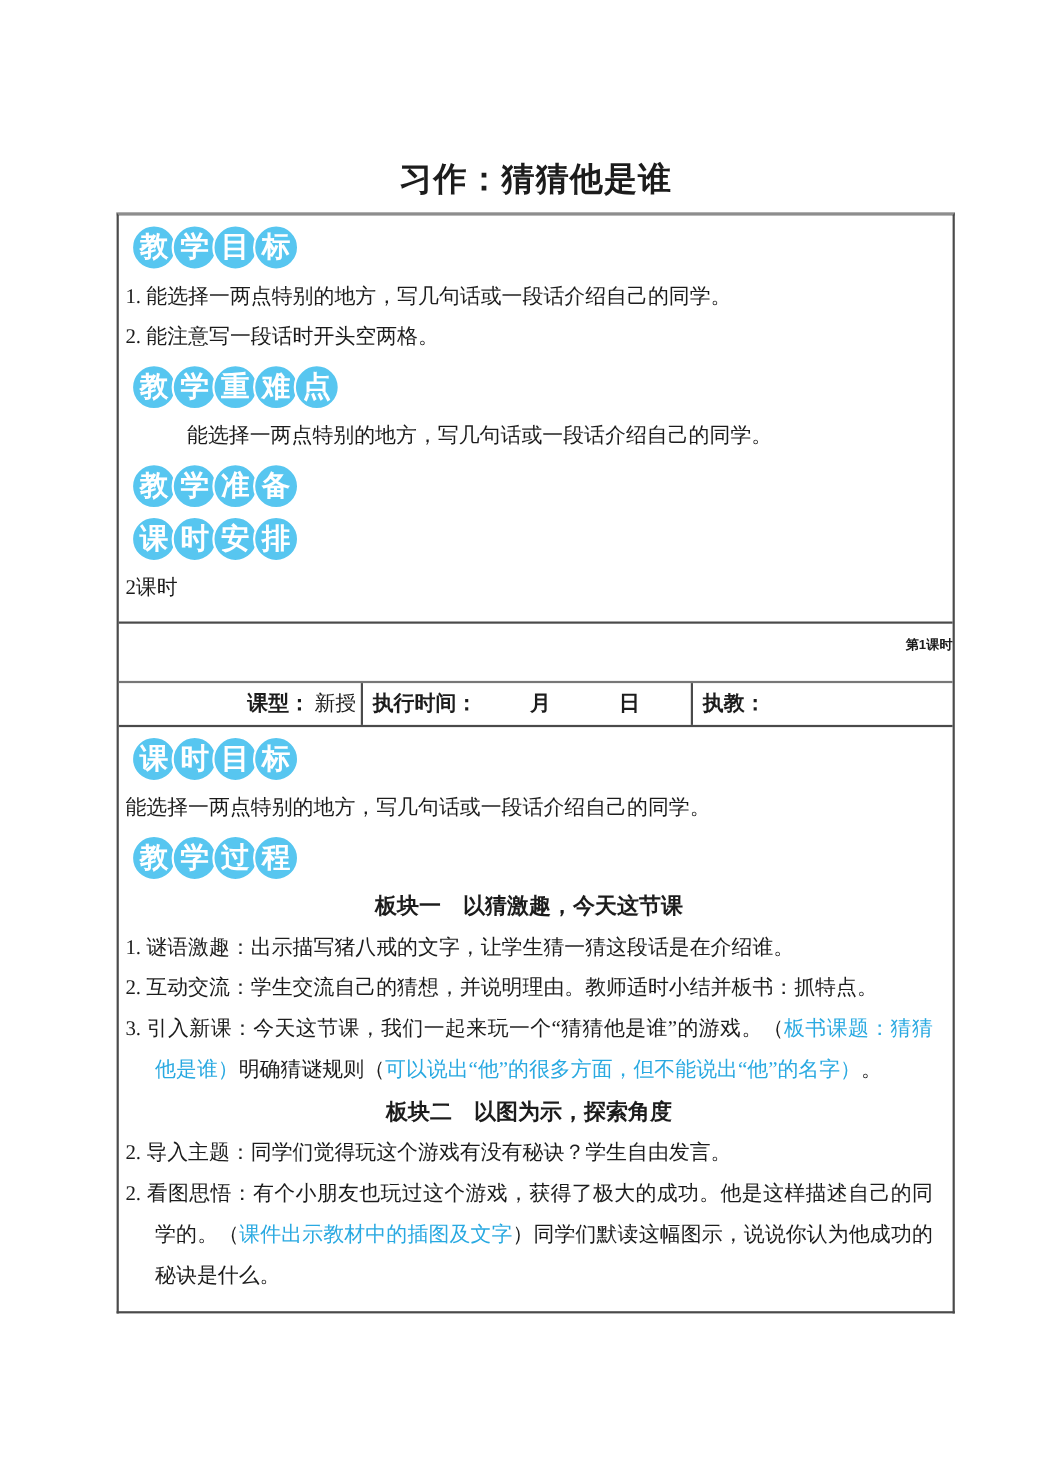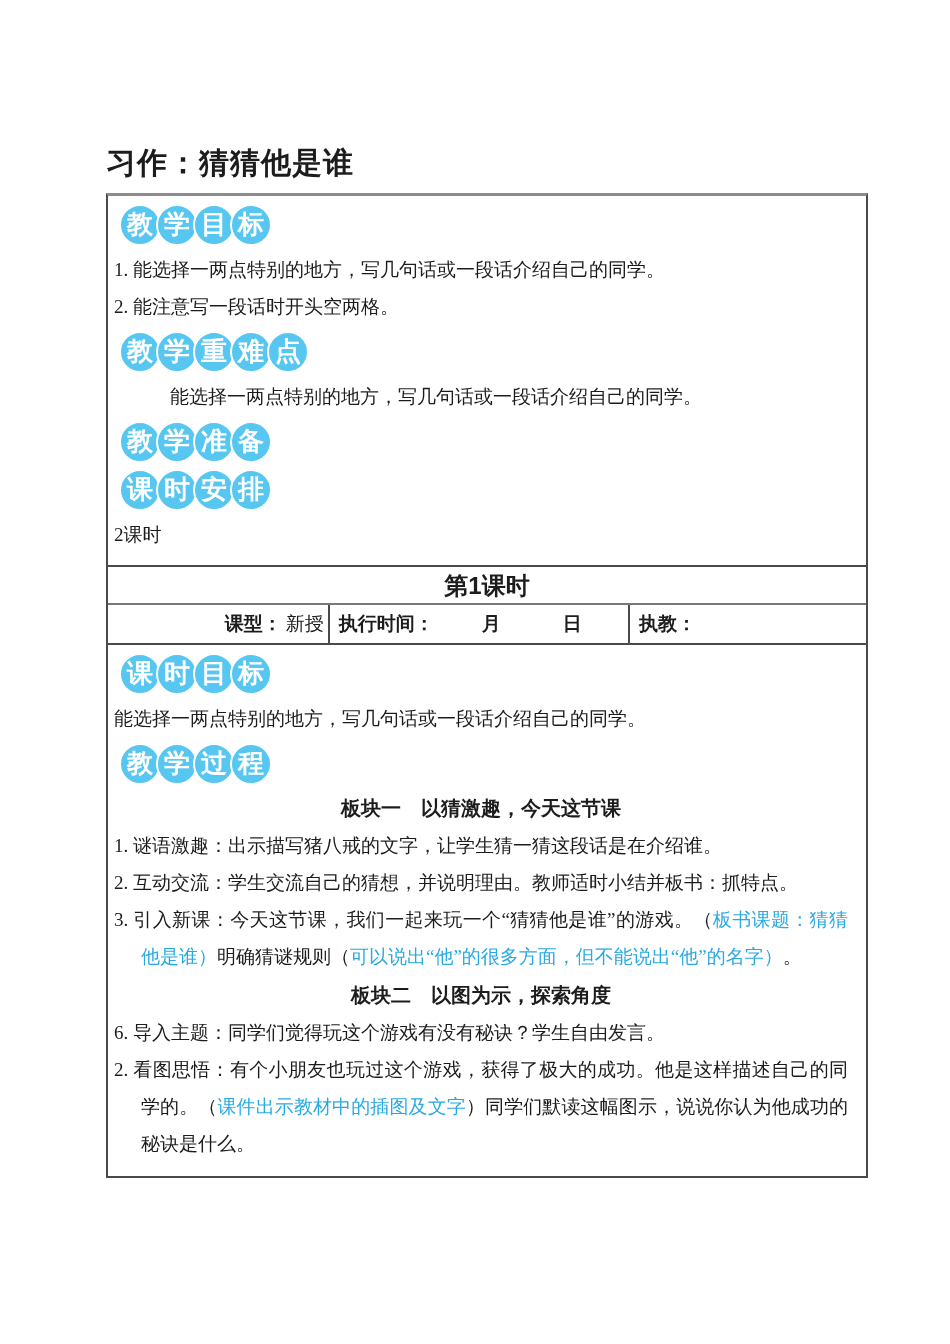--- a/index.html
+++ b/index.html
@@ -10,37 +10,37 @@
   }
   *{box-sizing:border-box;}
   html,body{margin:0;padding:0;}
   body{
     width:950px;height:1344px;background:#ffffff;
     font-family:"Liberation Serif",serif;color:var(--ink);
     position:relative;overflow:hidden;
   }
   .page-title{
     position:absolute;top:143px;left:106px;width:762px;
-    margin:0;
+    margin:0;text-align:center;
     font-size:30px;font-weight:bold;letter-spacing:1px;
     font-family:"Liberation Serif",serif;
   }
   .doc{
     position:absolute;left:106px;top:193px;width:762px;
     border:2px solid var(--line);
     border-top:3px solid #8d8d8d;
     background:#fff;
   }
   .row{width:100%;}
   .r-top{padding:2px 18px 12px 6px;}
   .r-main{padding:2px 18px 14px 6px;border-top:2px solid var(--line);}
   .r-session{
     border-top:2px solid var(--line);
-    height:38px;line-height:38px;text-align:center;
-    font-weight:bold;font-size:24px;
+    height:54px;line-height:38px;text-align:right;
+    font-weight:bold;font-size:12px;
     font-family:"Liberation Sans",sans-serif;
   }
   .r-meta{
     border-top:2px solid #777777;
     display:flex;height:40px;
   }
   .r-meta .cell{padding:0 4px 0 9px;line-height:37px;font-size:19px;white-space:nowrap;overflow:hidden;}
   .cell-1{width:29%;text-align:right;}
   .cell-2{width:39.6%;border-left:2px solid var(--line);}
   .cell-3{flex:1;border-left:2px solid var(--line);}
@@ -149,17 +149,17 @@
       <span class="bc">过</span>
       <span class="bc">程</span>
     </div>
 
     <h3 class="bheading">板块一　以猜激趣，今天这节课</h3>
     <p class="bt hang">1. 谜语激趣：出示描写猪八戒的文字，让学生猜一猜这段话是在介绍谁。</p>
     <p class="bt hang">2. 互动交流：学生交流自己的猜想，并说明理由。教师适时小结并板书：抓特点。</p>
     <p class="bt hang"><span>3. 引入新课：今天这节课，我们一起来玩一个“猜猜他是谁”的游戏。（</span><span class="blue">板书课题：猜猜他是谁）</span><span>明确猜谜规则（</span><span class="blue">可以说出“他”的很多方面，但不能说出“他”的名字）</span><span>。</span></p>
 
     <h3 class="bheading">板块二　以图为示，探索角度</h3>
-    <p class="bt hang">6. 导入主题：同学们觉得玩这个游戏有没有秘诀？学生自由发言。</p>
+    <p class="bt hang">2. 导入主题：同学们觉得玩这个游戏有没有秘诀？学生自由发言。</p>
     <p class="bt hang"><span>2. 看图思悟：有个小朋友也玩过这个游戏，获得了极大的成功。他是这样描述自己的同学的。（</span><span class="blue">课件出示教材中的插图及文字</span><span>）同学们默读这幅图示，说说你认为他成功的秘诀是什么。</span></p>
   </section>
 
 </div>
 
 </body></html>

